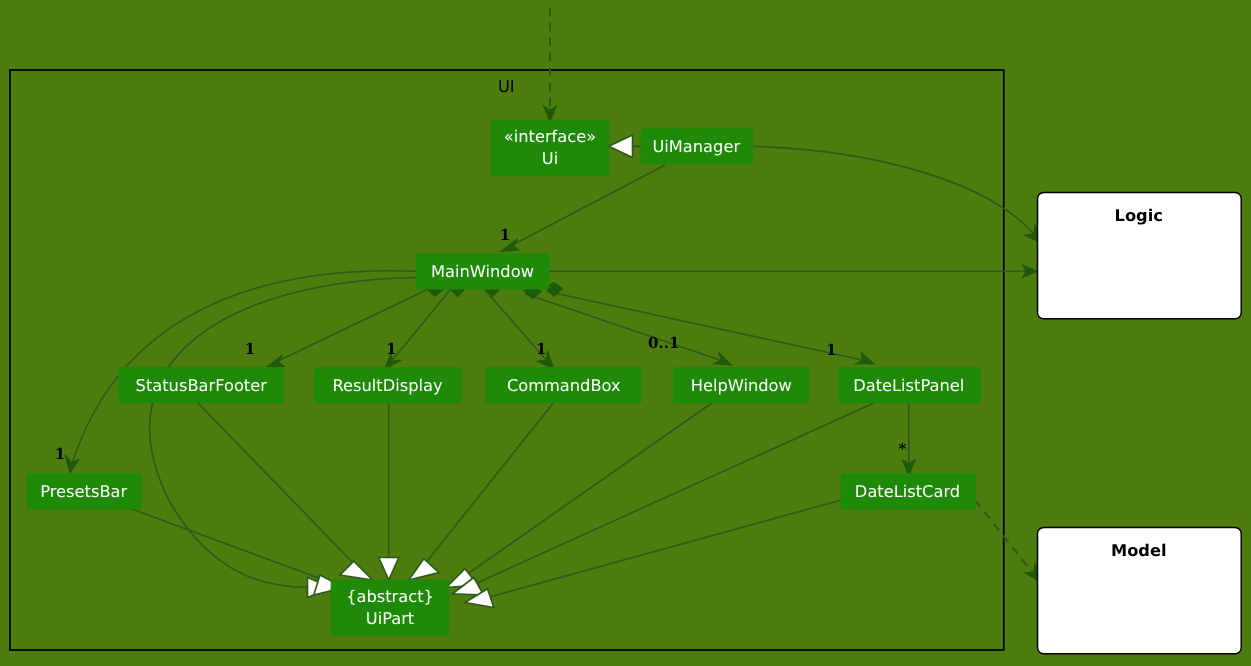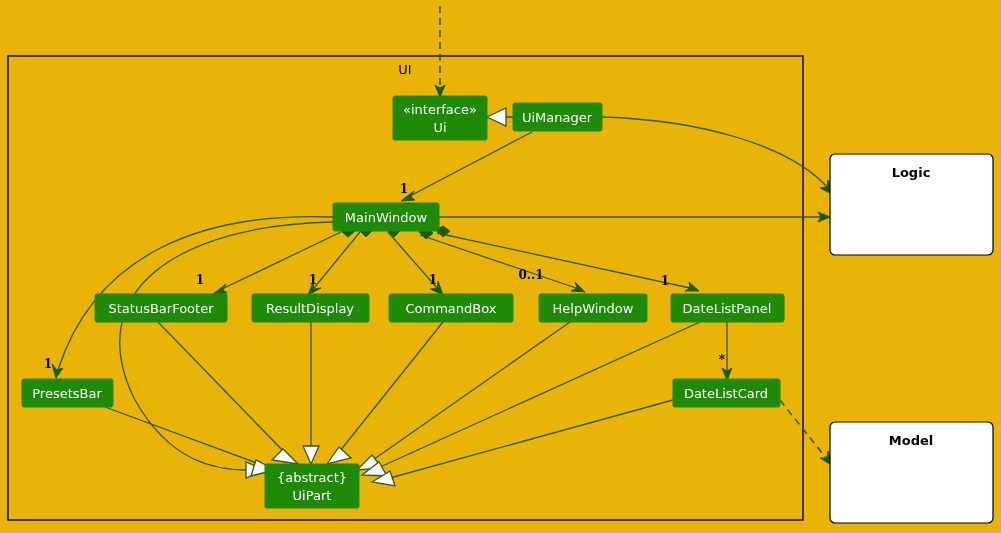--- a/index.html
+++ b/index.html
@@ -4,21 +4,21 @@
 <style>
   html, body {
     margin: 0;
     padding: 0;
     background: #ffffff;
   }
   #diagram-root {
     position: relative;
     width: 1001px;
     height: 533px;
-    background: #eab308;
+    background: #4d7c0f;
     font-family: "DejaVu Sans", sans-serif;
     overflow: hidden;
   }
   svg.canvas {
     position: absolute;
     top: 0;
     left: 0;
     width: 1001px;
     height: 533px;
   }

